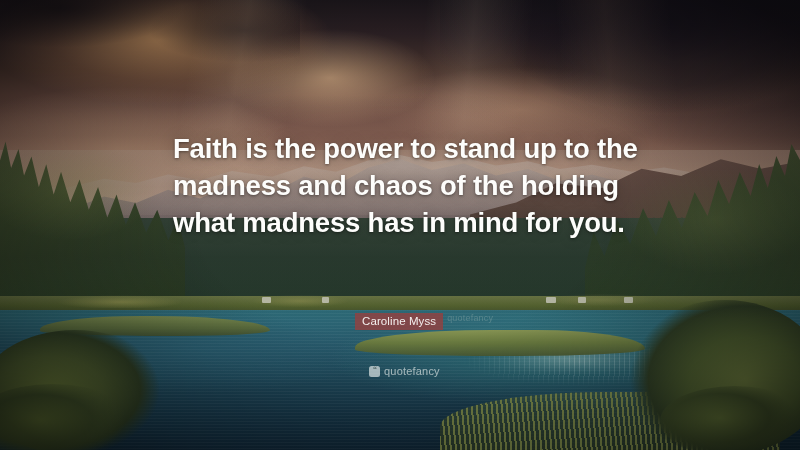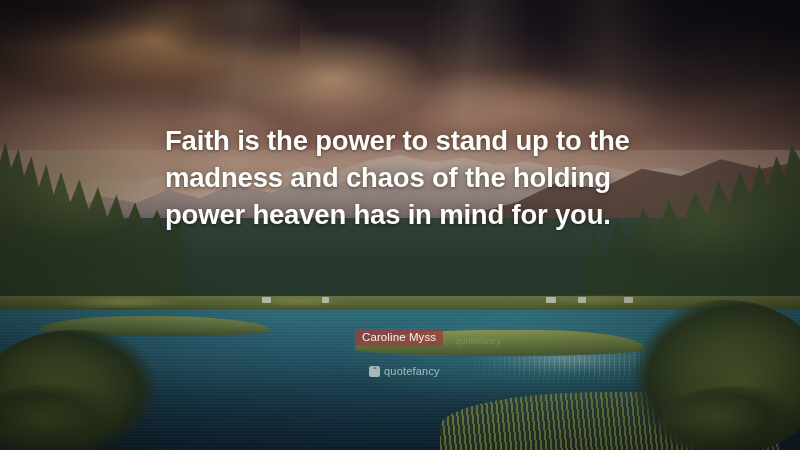--- a/index.html
+++ b/index.html
@@ -325,46 +325,45 @@
     background: linear-gradient(180deg, rgba(20,18,24,0.0) 0%, rgba(20,18,24,0.20) 18%, rgba(20,18,24,0.24) 72%, rgba(20,18,24,0.0) 100%);
     pointer-events: none;
   }
 
   
   .quote {
     position: absolute;
     left: 161px;
     top: 118px;
     width: 500px;
-    margin: 4px;
+    margin: 12px;
     padding: 0;
     z-index: 6;
   }
   .quote-line {
     display: block;
     font-family: "Liberation Sans", sans-serif;
     font-size: 27.5px;
     font-weight: bold;
     line-height: 37px;
     color: #fdfdfb;
     letter-spacing: -0.2px;
     white-space: nowrap;
     text-shadow:
       0 1px 3px rgba(0,0,0,0.42),
       0 0 14px rgba(0,0,0,0.28);
   }
 
   .author-wrap {
     position: absolute;
     left: 355px;
-    top: 329px;
+    top: 313px;
     z-index: 7;
     display: flex;
-    align-items: flex-end;
-    gap: 8px;
+    align-items: flex-start;
   }
   .author {
     display: inline-block;
     font-family: "Liberation Sans", sans-serif;
     font-size: 11.5px;
     font-weight: normal;
     color: #f3efee;
     background: rgba(150,64,62,0.80);
     padding: 2px 7px 3px 7px;
     letter-spacing: 0.1px;
@@ -459,21 +458,21 @@
   <div class="bush-left2"></div>
   <div class="bush-right"></div>
   <div class="bush-right2"></div>
 
   <div class="text-scrim"></div>
   <div class="vignette"></div>
 
   <blockquote class="quote">
     <span class="quote-line">Faith is the power to stand up to the</span>
     <span class="quote-line">madness and chaos of the holding</span>
-    <span class="quote-line">power heaven has in mind for you.</span>
+    <span class="quote-line">what madness has in mind for you.</span>
   </blockquote>
 
   <div class="author-wrap">
     <span class="author">Caroline Myss</span>
     <span class="author-ghost">quotefancy</span>
   </div>
 
   <div class="watermark">
     <span class="wm-badge">“</span>
     <span class="wm-text">quotefancy</span>

